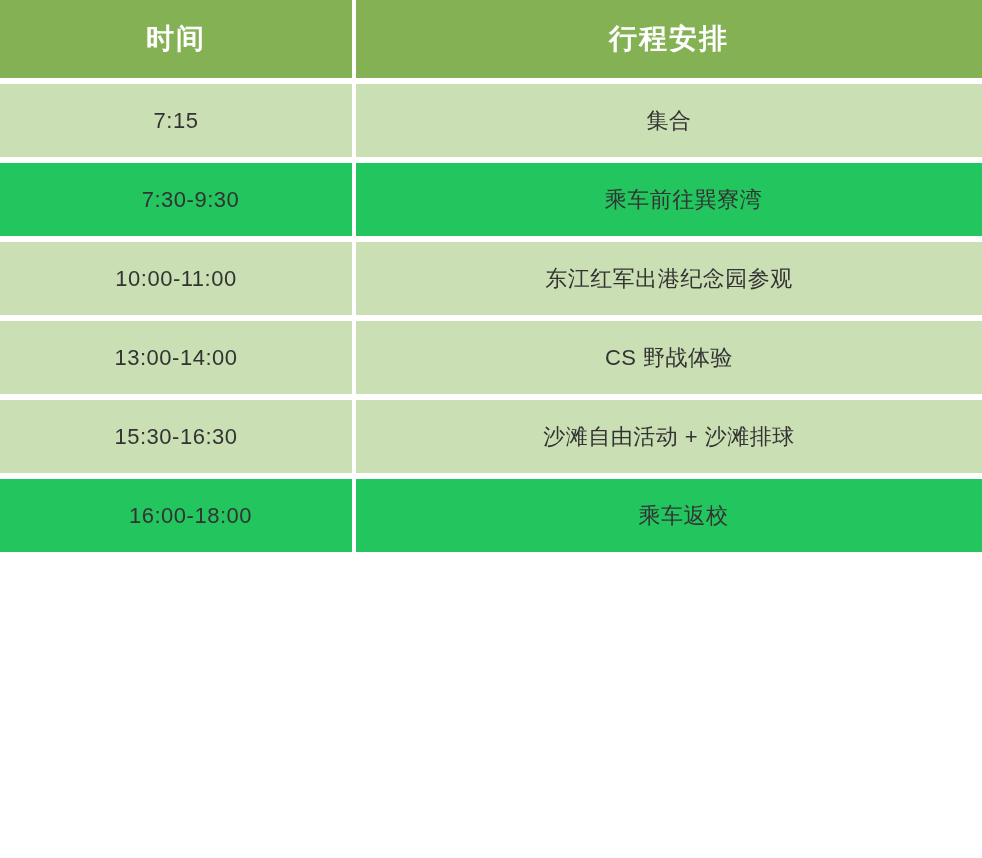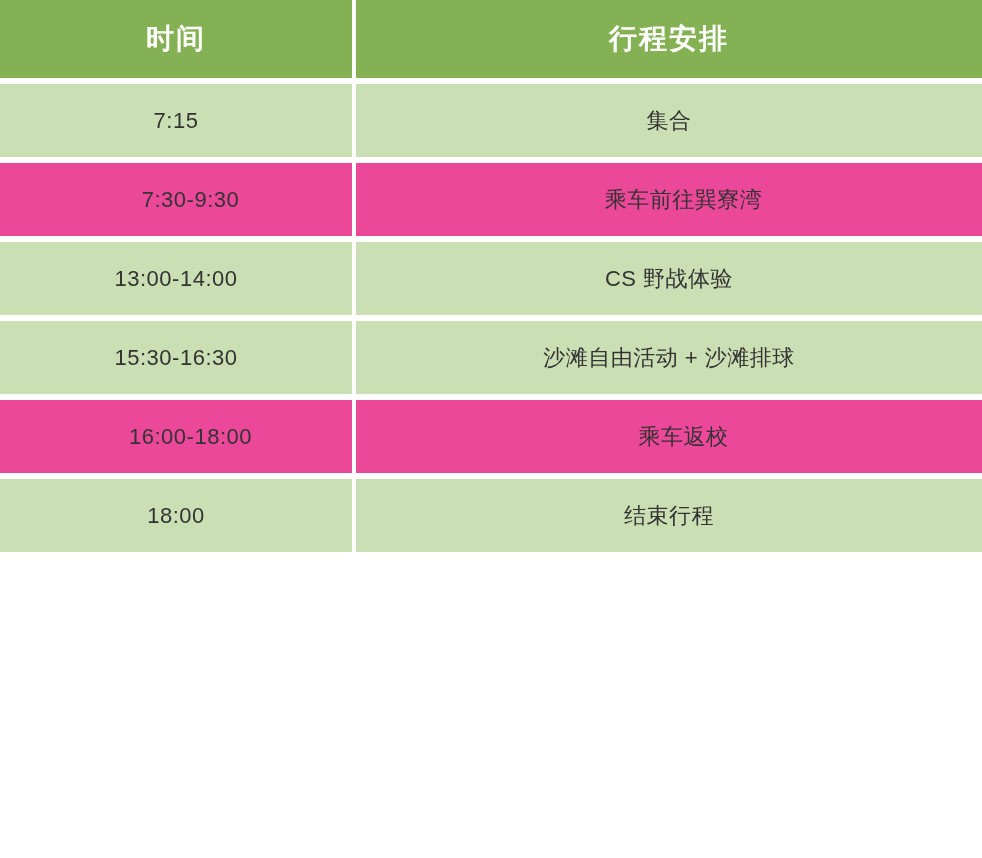--- a/index.html
+++ b/index.html
@@ -52,21 +52,21 @@
     border-top: 6px solid #ffffff;
     box-sizing: border-box;
     letter-spacing: 0.5px;
   }
 
   tbody td.cell-time {
     border-right: 4px solid #ffffff;
   }
 
   tbody tr.row-odd td { background: #cbdfb4; }
-  tbody tr.row-even td { background: #ec4899; padding-left: 29px; }
+  tbody tr.row-even td { background: #22c55e; padding-left: 29px; }
 
   tbody tr.row-odd td.cell-time,
   tbody tr.row-even td.cell-time { }
 
   
   .time-text { display: inline-block; }
   .plan-text { display: inline-block; }
 </style>
 </head>
 <body>
@@ -85,29 +85,29 @@
   <tbody id="table-body">
       <tr class="row-odd">
         <td class="cell-time"><span class="time-text">7:15</span></td>
         <td class="cell-plan"><span class="plan-text">集合</span></td>
       </tr>
       <tr class="row-even">
         <td class="cell-time"><span class="time-text">7:30-9:30</span></td>
         <td class="cell-plan"><span class="plan-text">乘车前往巽寮湾</span></td>
       </tr>
       <tr class="row-odd">
+        <td class="cell-time"><span class="time-text">10:00-11:00</span></td>
+        <td class="cell-plan"><span class="plan-text">东江红军出港纪念园参观</span></td>
+      </tr>
+      <tr class="row-odd">
         <td class="cell-time"><span class="time-text">13:00-14:00</span></td>
         <td class="cell-plan"><span class="plan-text">CS 野战体验</span></td>
       </tr>
       <tr class="row-odd">
         <td class="cell-time"><span class="time-text">15:30-16:30</span></td>
         <td class="cell-plan"><span class="plan-text">沙滩自由活动 + 沙滩排球</span></td>
       </tr>
       <tr class="row-even">
         <td class="cell-time"><span class="time-text">16:00-18:00</span></td>
         <td class="cell-plan"><span class="plan-text">乘车返校</span></td>
       </tr>
-      <tr class="row-odd">
-        <td class="cell-time"><span class="time-text">18:00</span></td>
-        <td class="cell-plan"><span class="plan-text">结束行程</span></td>
-      </tr>
     </tbody>
 </table>
 
 </body></html>

